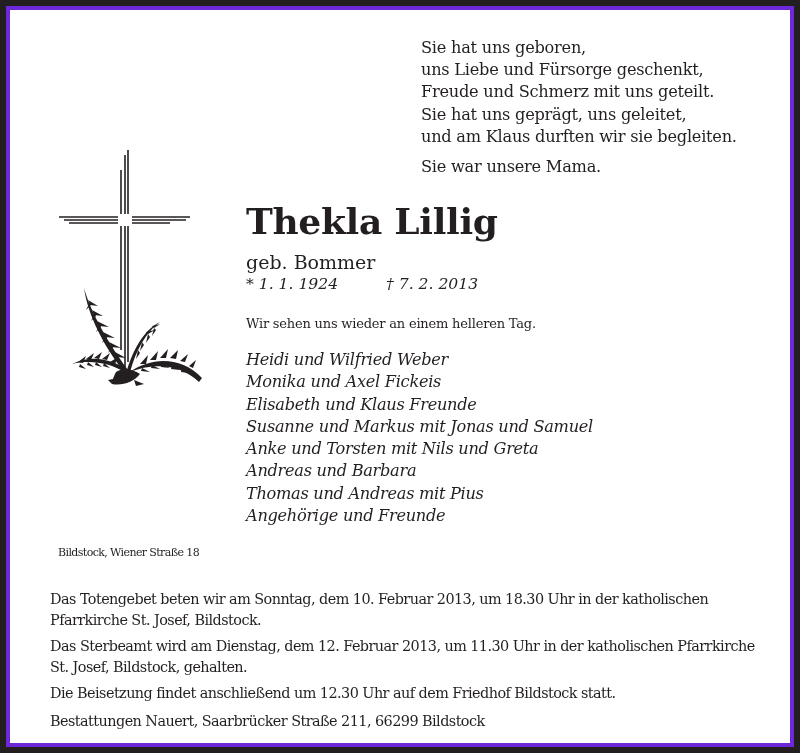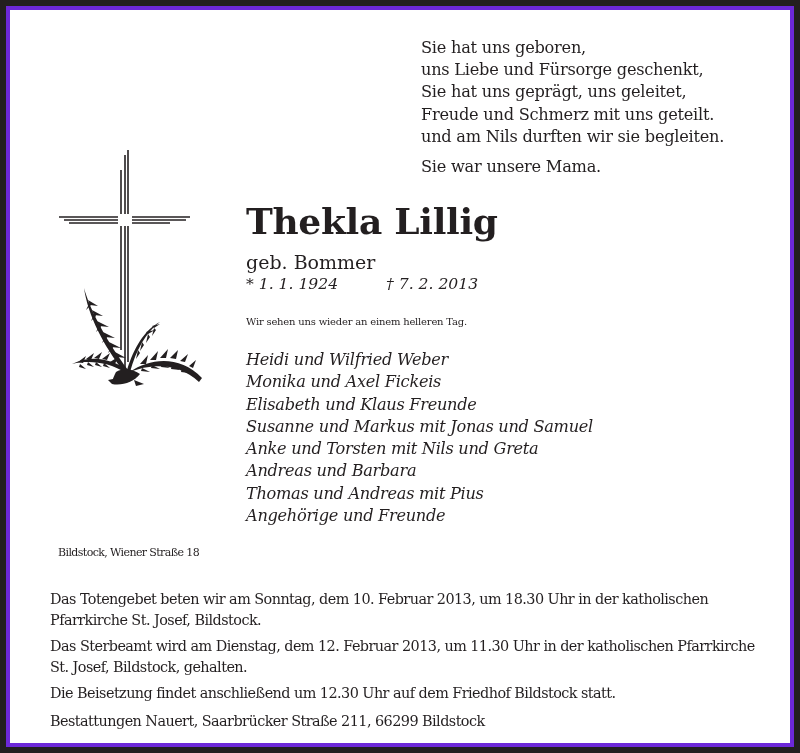--- a/index.html
+++ b/index.html
@@ -6,21 +6,21 @@
   body { width: 800px; height: 753px; background: #231f20; position: relative; overflow: hidden; }
   .card { position: absolute; left: 6px; top: 6px; width: 788px; height: 741px; background: #ffffff; border: 4px solid #6d28d9; box-sizing: border-box; }
   .serif { font-family: "DejaVu Serif", "Liberation Serif", serif; color: #231f20; }
   .poem { position: absolute; left: 411px; top: 27px; font-size: 16.2px; line-height: 22.2px; letter-spacing: -0.25px; }
   .poem div { white-space: nowrap; }
   .poem .closing { margin-top: 8px; }
   .name { position: absolute; left: 236px; top: 189px; font-size: 36px; font-weight: bold; letter-spacing: -0.3px; line-height: 44px; white-space: nowrap; }
   .born-as { position: absolute; left: 236px; top: 241px; font-size: 19px; white-space: nowrap; }
   .dates { position: absolute; left: 236px; top: 265px; font-size: 15.6px; white-space: nowrap; font-style: italic; }
   .dates .death { position: absolute; left: 140px; }
-  .motto { position: absolute; left: 236px; top: 306px; font-size: 10px; white-space: nowrap; letter-spacing: -0.2px; }
+  .motto { position: absolute; left: 236px; top: 306px; font-size: 13px; white-space: nowrap; letter-spacing: -0.2px; }
   .mourners { position: absolute; left: 236px; top: 339px; font-size: 16.2px; line-height: 22.3px; font-style: italic; letter-spacing: -0.3px; }
   .mourners div { white-space: nowrap; }
   .address { position: absolute; left: 48px; top: 536px; font-size: 11px; white-space: nowrap; letter-spacing: -0.6px; }
   .services { position: absolute; left: 40px; top: 573px; font-size: 14.4px; line-height: 20.5px; letter-spacing: -0.55px; width: 720px; }
   .services p { margin: 6px 0 4px 0; }
   .funeral-home { position: absolute; left: 40px; top: 703px; font-size: 14.4px; letter-spacing: -0.55px; white-space: nowrap; }
   .cross-art { position: absolute; left: 40px; top: 140px; width: 160px; height: 240px; }
 </style>
 </head>
 <body>
@@ -65,23 +65,23 @@
       <path d="M92 218 l8 4 l-9 -1 Z M102 215 l8 4 l-9 -1 Z M112 214 l8 4 l-9 -1 Z M122 215 l8 5 l-9 -1 Z M132 218 l7 5 l-8 -1 Z"></path>
 
       <path d="M66 222 C72 218 82 218 90 224 C84 232 72 236 62 234 C62 230 64 226 66 222 Z"></path>
       <path d="M58 230 l10 -2 l-6 6 Z M84 230 l10 4 l-8 2 Z"></path>
     </g>
   </svg>
 
   <div class="poem serif">
     <div>Sie hat uns geboren,</div>
     <div>uns Liebe und Fürsorge geschenkt,</div>
+    <div>Freude und Schmerz mit uns geteilt.</div>
     <div>Sie hat uns geprägt, uns geleitet,</div>
-    <div>Freude und Schmerz mit uns geteilt.</div>
-    <div>und am Nils durften wir sie begleiten.</div>
+    <div>und am Klaus durften wir sie begleiten.</div>
     <div class="closing">Sie war unsere Mama.</div>
   </div>
 
   <div class="name serif">Thekla Lillig</div>
   <div class="born-as serif">geb. Bommer</div>
   <div class="dates serif">
     <span>* 1. 1. 1924</span>
     <span class="death">† 7. 2. 2013</span>
   </div>
 

